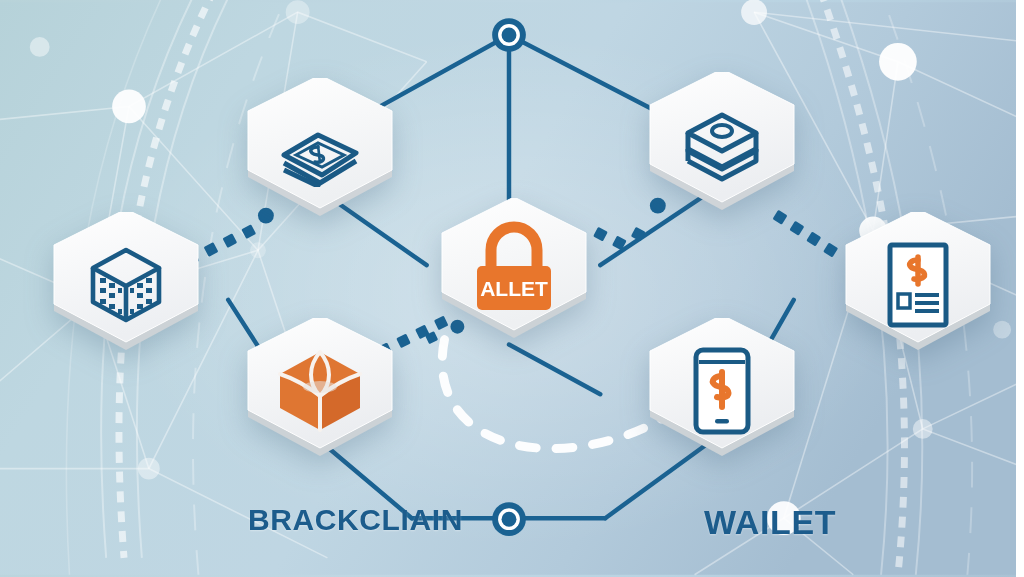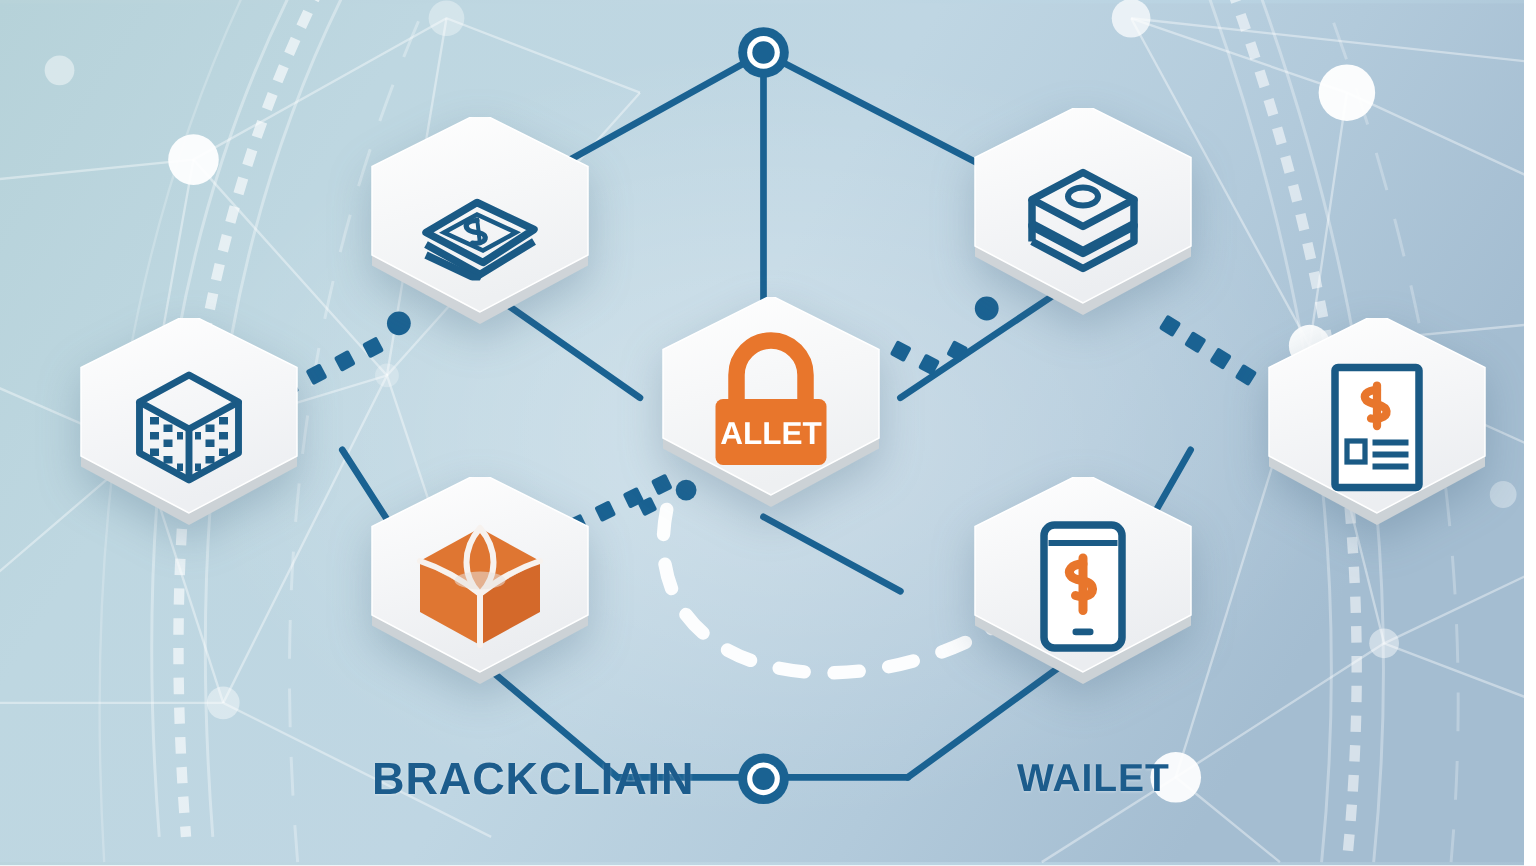--- a/index.html
+++ b/index.html
@@ -57,21 +57,21 @@
   
   .label {
     position: absolute;
     color: #1c5c8c;
     font-weight: bold;
     letter-spacing: 0.6px;
     white-space: nowrap;
     text-shadow: 0 1px 2px rgba(255,255,255,0.35);
   }
   .label-blockchain { left: 248px; top: 503px; font-size: 30px; }
-  .label-wallet     { left: 678px; top: 503px; font-size: 26px; }
+  .label-wallet     { left: 704px; top: 503px; font-size: 34px; }
 </style>
 </head>
 <body>
 
 <div id="stage">
 
   <svg class="bg-layer" viewBox="0 0 1024 577">
     <defs>
       <linearGradient id="bgGrad" x1="0" y1="0" x2="1" y2="0.35">
         <stop offset="0%" stop-color="#b6d2d9"></stop>

